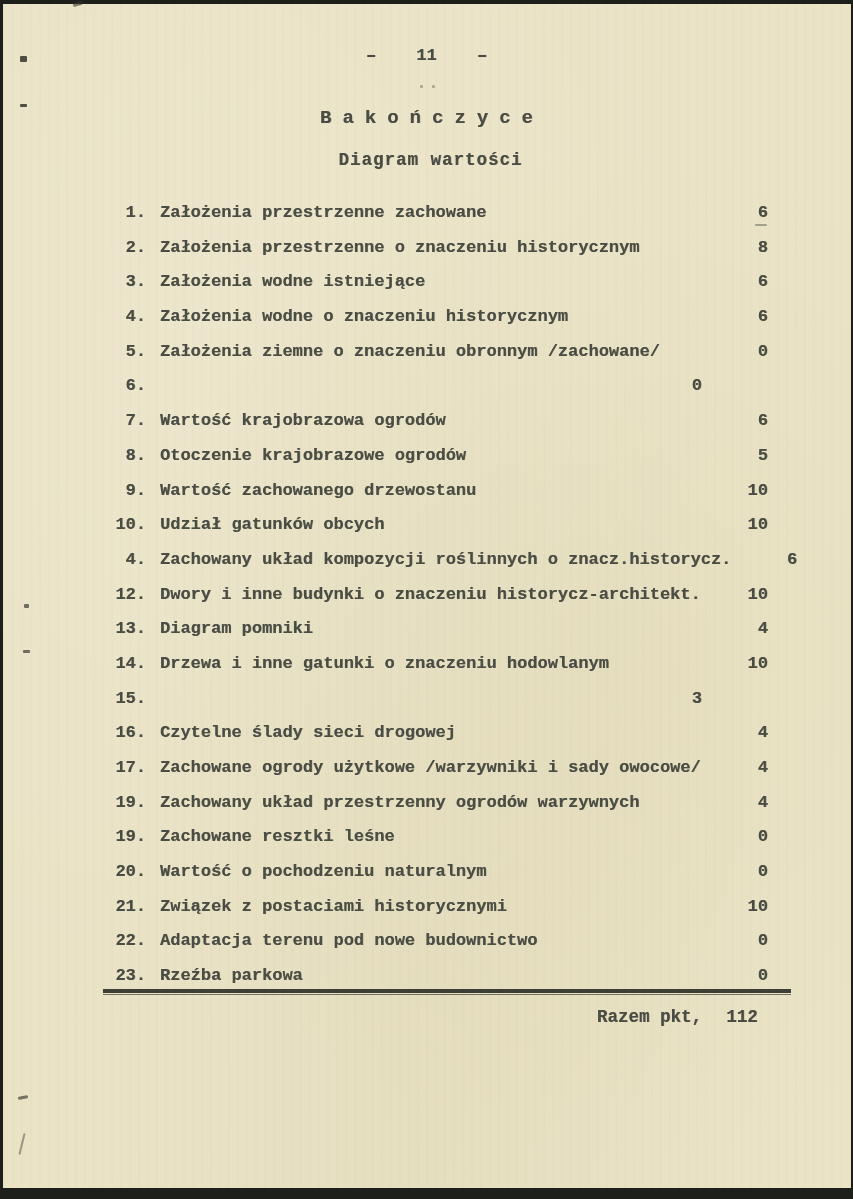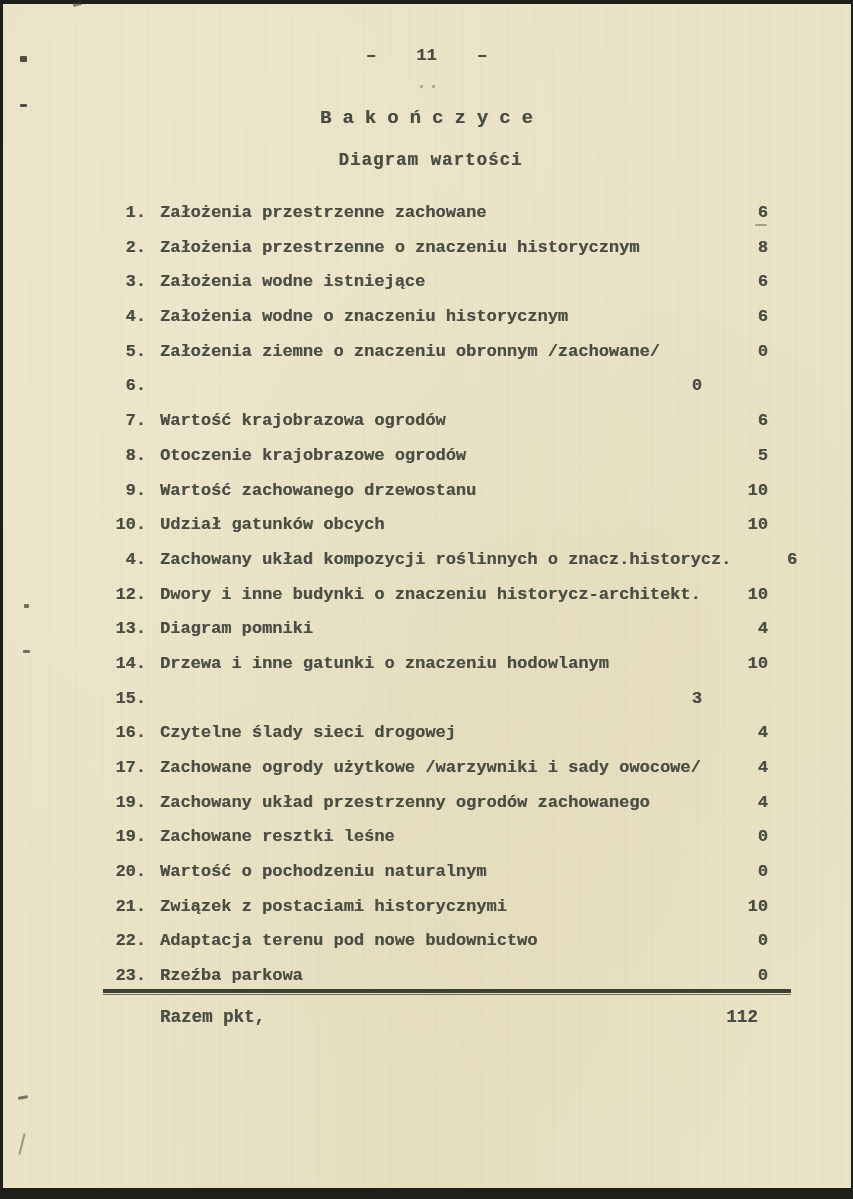--- a/index.html
+++ b/index.html
@@ -83,21 +83,21 @@
         transparent 6px);
   }
   
   .total-row{
     position:absolute;top:1006px;left:96px;width:672px;
     display:grid;
     grid-template-columns:50px 1fr 52px;
     column-gap:14px;
     font-size:17.5px;line-height:22px;
   }
-  .total-row .label{grid-column:2;text-align:left;}
+  .total-row .label{grid-column:2;text-align:right;}
   .total-row .val{grid-column:3;text-align:center;font-weight:900;}
   
   .artifact{position:absolute;background:rgba(50,52,44,0.85);border-radius:1px;}
   .a1{top:56px;left:20px;width:7px;height:6px;}
   .a2{top:104px;left:20px;width:7px;height:3px;}
   .a3{top:2px;left:73px;width:9px;height:4px;transform:rotate(-15deg);opacity:.7;}
   .a4{top:604px;left:24px;width:5px;height:4px;opacity:.8;}
   .a5{top:650px;left:23px;width:7px;height:3px;opacity:.8;}
   .a6{top:1096px;left:18px;width:10px;height:3px;transform:rotate(-12deg);opacity:.75;}
   .a7{top:1133px;left:21px;width:2px;height:22px;transform:rotate(14deg);opacity:.5;}
@@ -201,21 +201,21 @@
     <span class="label">Czytelne ślady sieci drogowej</span>
     <span class="val">4</span>
   </div>
         <div class="row">
     <span class="num">17.</span>
     <span class="label">Zachowane ogrody użytkowe /warzywniki i sady owocowe/</span>
     <span class="val">4</span>
   </div>
         <div class="row">
     <span class="num">19.</span>
-    <span class="label">Zachowany układ przestrzenny ogrodów zachowanego</span>
+    <span class="label">Zachowany układ przestrzenny ogrodów warzywnych</span>
     <span class="val">4</span>
   </div>
         <div class="row">
     <span class="num">19.</span>
     <span class="label">Zachowane resztki leśne</span>
     <span class="val">0</span>
   </div>
         <div class="row">
     <span class="num">20.</span>
     <span class="label">Wartość o pochodzeniu naturalnym</span>

